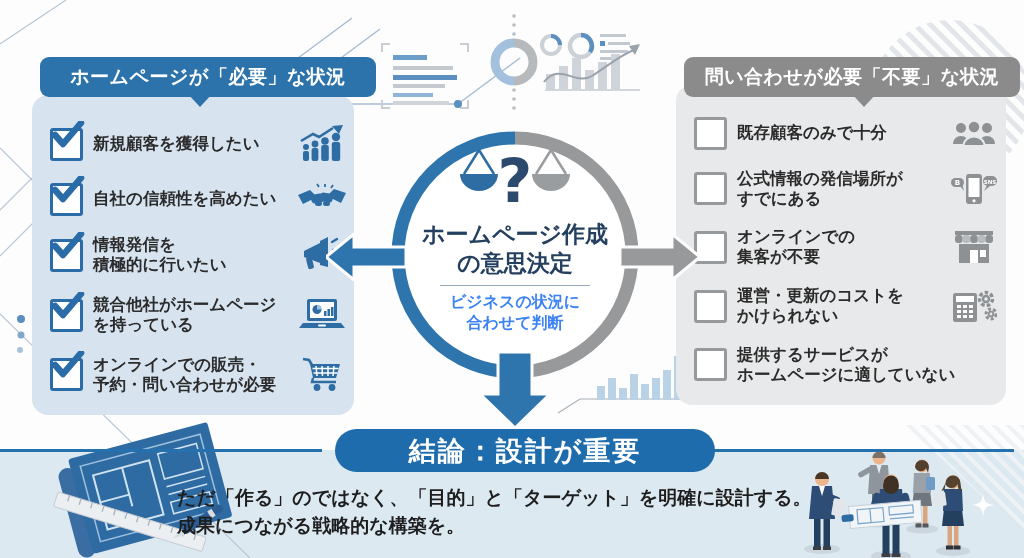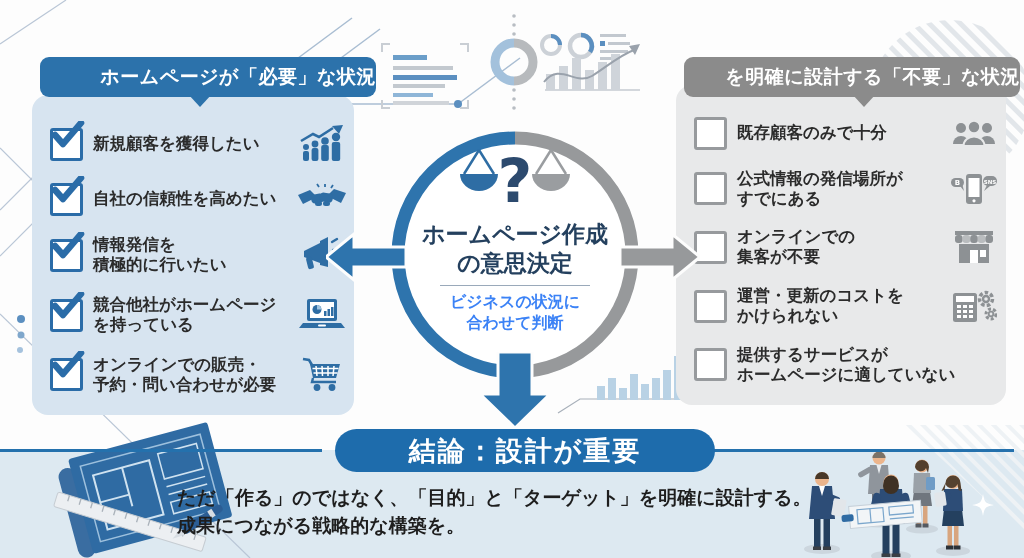--- a/index.html
+++ b/index.html
@@ -2,21 +2,21 @@
 <html><head>
 <meta charset="utf-8">
 <style>
   html,body{margin:0;padding:0;}
   .stage{position:relative;width:1024px;height:558px;background:#fdfdfd;overflow:hidden;
          font-family:"DejaVu Sans","Liberation Sans",sans-serif;}
   .bg-decor{position:absolute;left:0;top:0;z-index:0;}
 
   
   .panel-header{position:absolute;height:40px;border-radius:9px;color:#fff;font-weight:bold;
-    font-size:19px;display:flex;align-items:center;justify-content:flex-end;z-index:3;letter-spacing:.5px;}
+    font-size:19px;display:flex;align-items:center;justify-content:center;z-index:3;letter-spacing:.5px;}
   .hdr-left{left:40px;top:57px;width:336px;background:#2c72ab;}
   .hdr-right{left:684px;top:57px;width:336px;background:#8b8b8b;}
   .hdr-pointer{position:absolute;top:37px;width:0;height:0;
     border-left:12px solid transparent;border-right:12px solid transparent;}
   .hdr-left .hdr-pointer{left:44%;border-top:13px solid #2c72ab;}
   .hdr-right .hdr-pointer{left:50%;border-top:13px solid #8b8b8b;}
 
   .panel-body{position:absolute;border-radius:16px;z-index:2;box-sizing:border-box;
     display:flex;flex-direction:column;justify-content:space-between;}
   .body-left{left:32px;top:95px;width:322px;height:320px;background:#d7e4f0;padding:30px 8px 20px 18px;}
@@ -380,21 +380,21 @@
           </g>
           <path d="M11,21 L10,25 L34,25" stroke="#2e6da4" stroke-width="2.4" fill="none"></path>
           <circle cx="15" cy="30.5" r="3.4" fill="#2e6da4"></circle>
             <circle cx="30" cy="30.5" r="3.4" fill="#2e6da4"></circle>
         </svg>
       </span>
     </div>
   </div>
 
   <div class="panel-header hdr-right">
-    <span>を明確に設計する「不要」な状況</span>
+    <span>問い合わせが必要「不要」な状況</span>
     <span class="hdr-pointer"></span>
   </div>
   <div class="panel-body body-right">
 
     <div class="check-row">
       <span class="checkbox empty"></span>
       <span class="row-label">既存顧客のみで十分</span>
       <span class="row-icon">
         <svg width="46" height="32" viewBox="0 0 46 32">
           <g fill="#8d9194">

